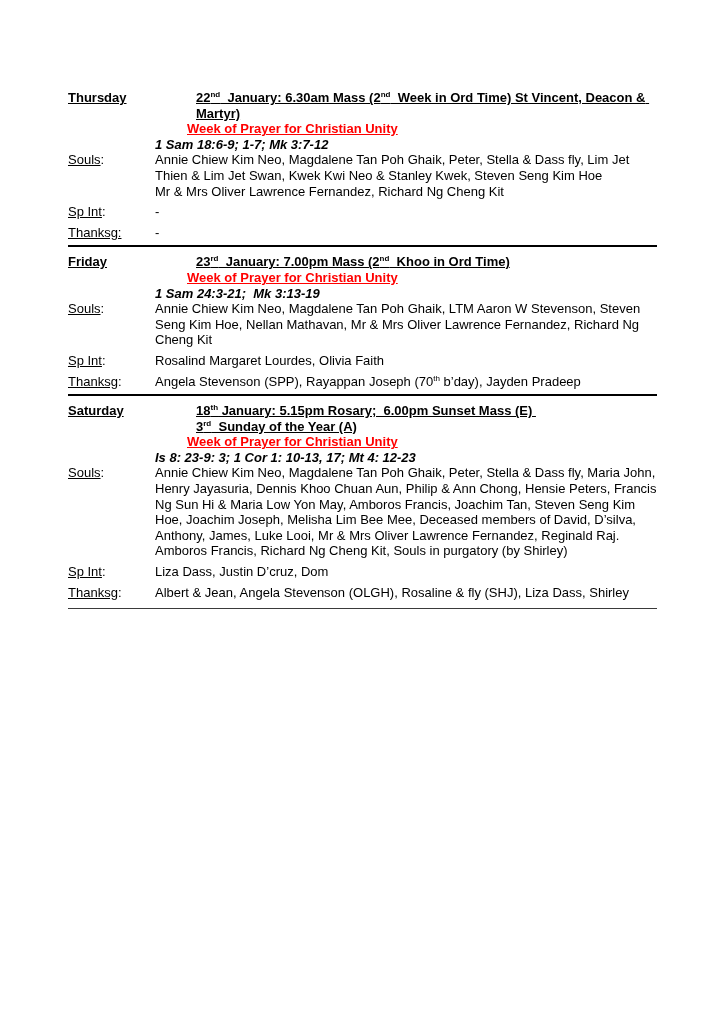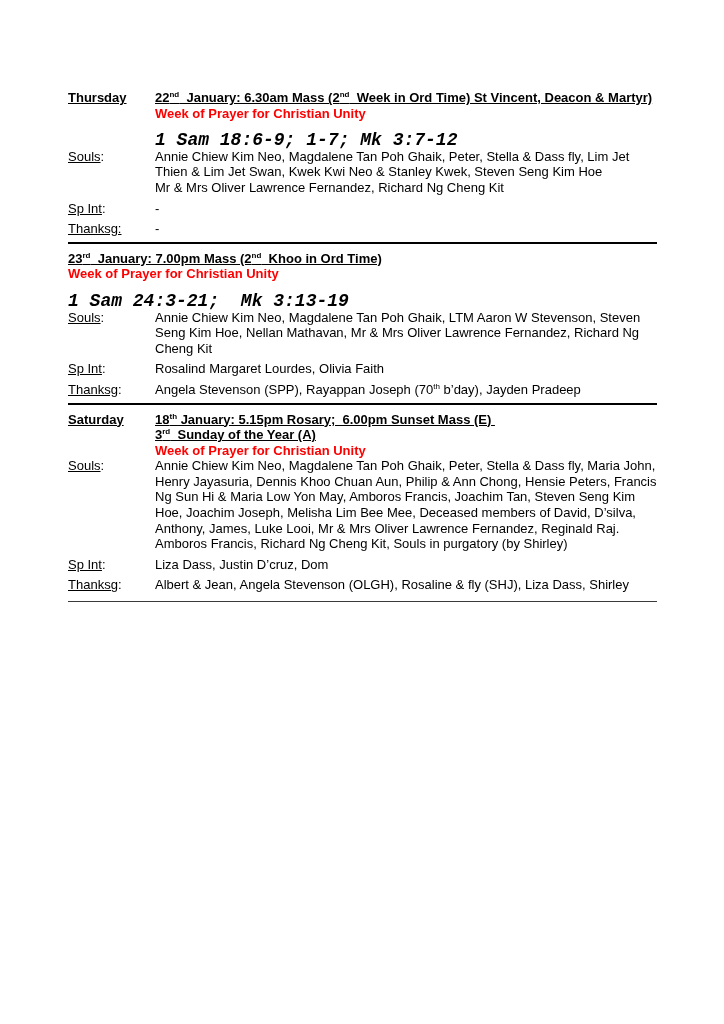--- a/index.html
+++ b/index.html
@@ -26,31 +26,33 @@
     flex: 0 0 87px;
     font-weight: normal;
   }
   .label .ul { text-decoration: underline; }
   .value { flex: 1; }
   .day-label { text-decoration: underline; font-weight: bold; }
   .title-line {
     font-weight: bold;
     text-decoration: underline;
     white-space: pre-wrap;
+    margin-left: 41px;
   }
   .notice {
     font-weight: bold;
+    text-decoration: underline;
+    margin-left: 32px;
   }
   .readings {
-    font-family: Liberation Mono, monospace;
+    font-family: Liberation Sans, sans-serif;
     font-weight: bold;
     font-style: italic;
-    font-size: 18px;
+    font-size: 13px;
     white-space: pre-wrap;
-    margin-top: 12px;
   }
   .sup {
     font-size: 8px;
     vertical-align: super;
     line-height: 0;
   }
   .divider {
     border: none;
     border-top: 2.5px solid #000000;
     margin: 5px 0 7px 0;
@@ -88,20 +90,21 @@
       <div class="row">
         <div class="label"><span class="ul">Thanksg:</span><span></span></div>
         <div class="value">-</div>
       </div>
     </section>
 
     <hr class="divider">
 
     <section>
       <div class="row header-row">
+        <div class="label day-label">Friday</div>
         <div class="value">
           <div class="title-line"><span>23</span><span class="sup">rd</span><span>  January: 7.00pm Mass (2</span><span class="sup">nd</span><span>  Khoo in Ord Time)</span></div>
           <div class="notice notice-red" style="color: rgb(255, 0, 0);">Week of Prayer for Christian Unity</div>
           <div class="readings">1 Sam 24:3-21;  Mk 3:13-19</div>
         </div>
       </div>
       <div class="row">
         <div class="label"><span class="ul">Souls</span><span>:</span></div>
         <div class="value">Annie Chiew Kim Neo, Magdalene Tan Poh Ghaik, LTM Aaron W Stevenson, Steven Seng Kim Hoe, Nellan Mathavan, Mr &amp; Mrs Oliver Lawrence Fernandez, Richard Ng Cheng Kit</div>
       </div>
@@ -117,20 +120,21 @@
 
     <hr class="divider">
 
     <section>
       <div class="row header-row">
         <div class="label day-label">Saturday</div>
         <div class="value">
           <div class="title-line"><span>18</span><span class="sup">th</span><span> January: 5.15pm Rosary;  6.00pm Sunset Mass (E) </span></div>
           <div class="title-line"><span>3</span><span class="sup">rd</span><span>  Sunday of the Year (A)</span></div>
           <div class="notice notice-red" style="color: rgb(255, 0, 0);">Week of Prayer for Christian Unity</div>
+          <div class="readings">Is 8: 23-9: 3; 1 Cor 1: 10-13, 17; Mt 4: 12-23</div>
         </div>
       </div>
       <div class="row">
         <div class="label"><span class="ul">Souls</span><span>:</span></div>
         <div class="value">Annie Chiew Kim Neo, Magdalene Tan Poh Ghaik, Peter, Stella &amp; Dass fly, Maria John, Henry Jayasuria, Dennis Khoo Chuan Aun, Philip &amp; Ann Chong, Hensie Peters, Francis Ng Sun Hi &amp; Maria Low Yon May, Amboros Francis, Joachim Tan, Steven Seng Kim Hoe, Joachim Joseph, Melisha Lim Bee Mee, Deceased members of David, D’silva, Anthony, James, Luke Looi, Mr &amp; Mrs Oliver Lawrence Fernandez, Reginald Raj. Amboros Francis, Richard Ng Cheng Kit, Souls in purgatory (by Shirley)</div>
       </div>
       <div class="row">
         <div class="label"><span class="ul">Sp Int</span><span>:</span></div>
         <div class="value">Liza Dass, Justin D’cruz, Dom</div>
       </div>

